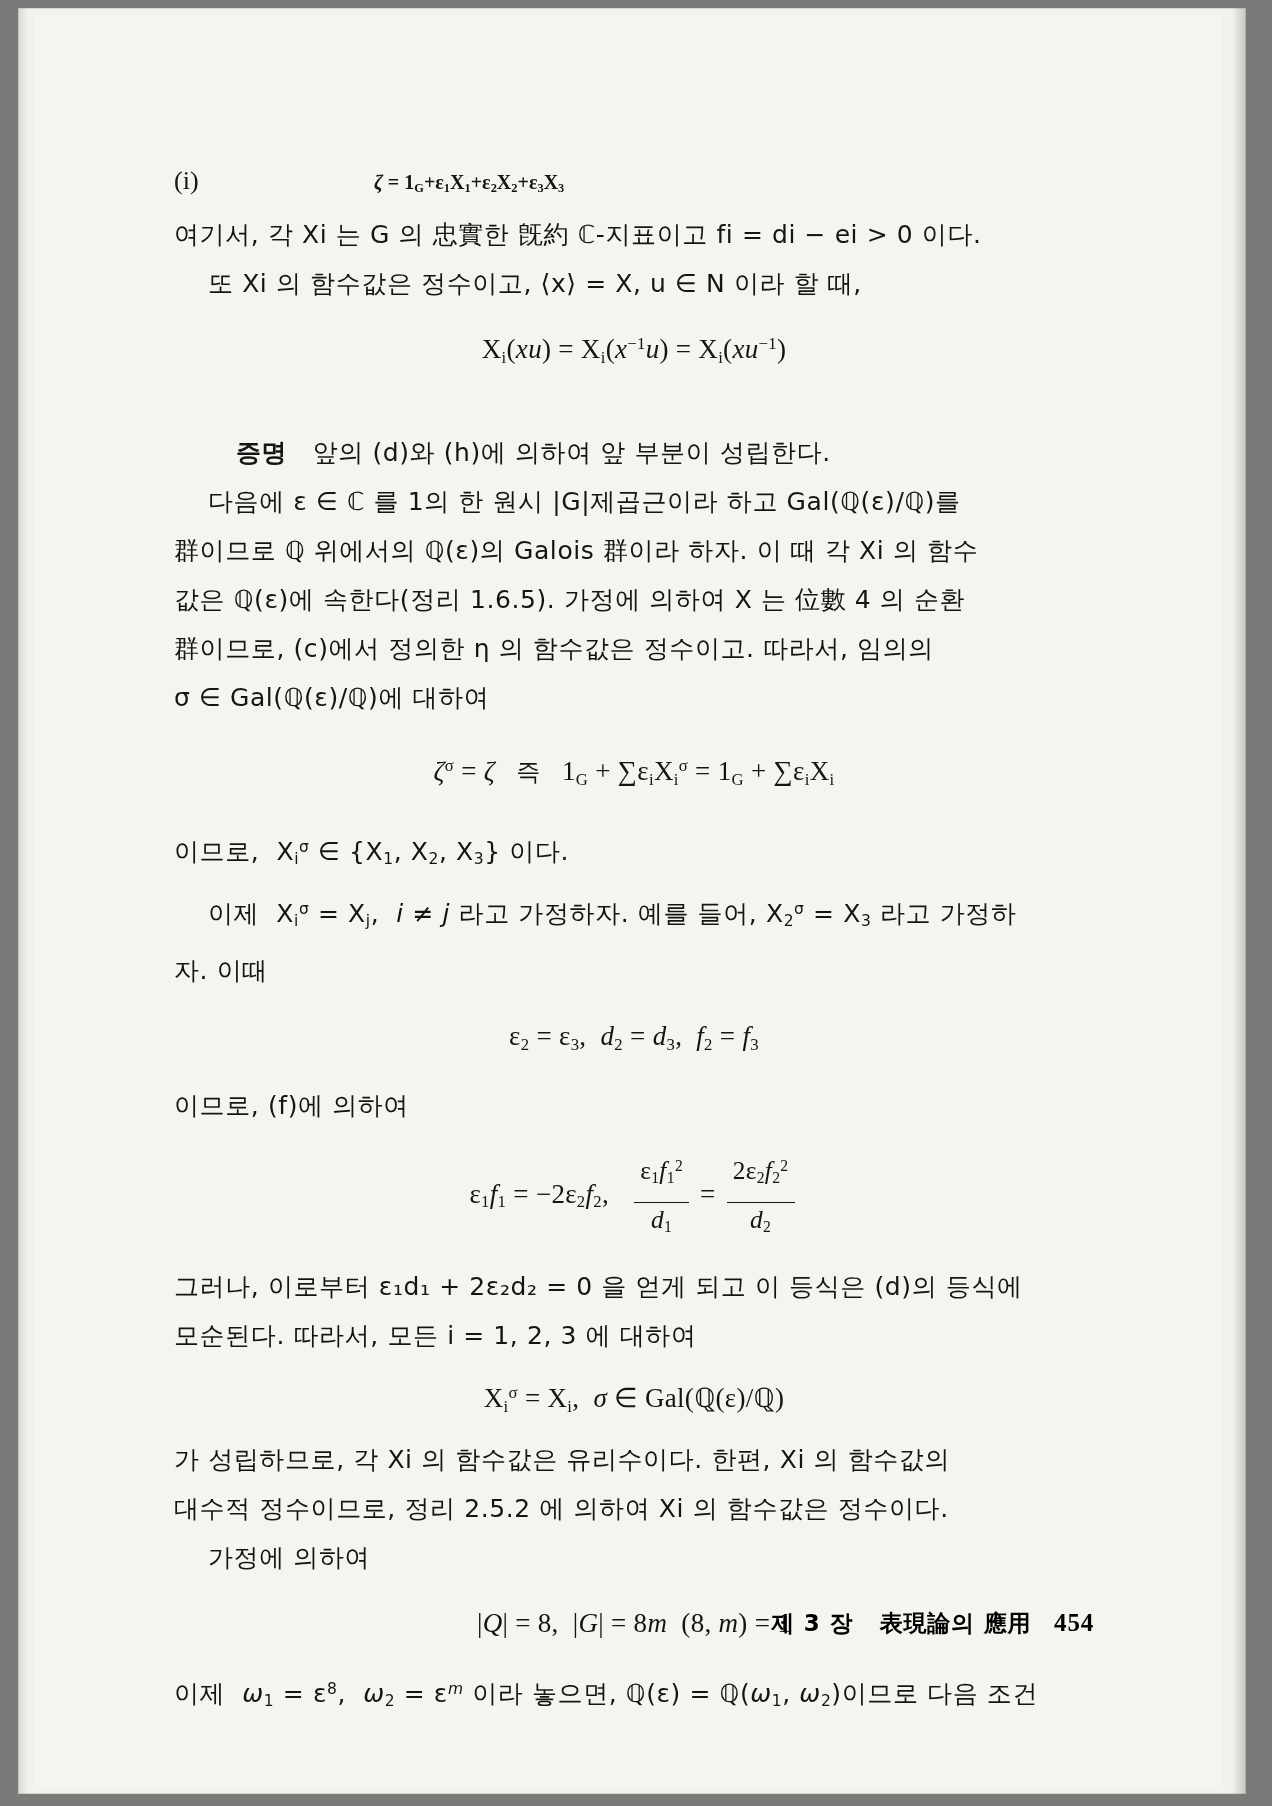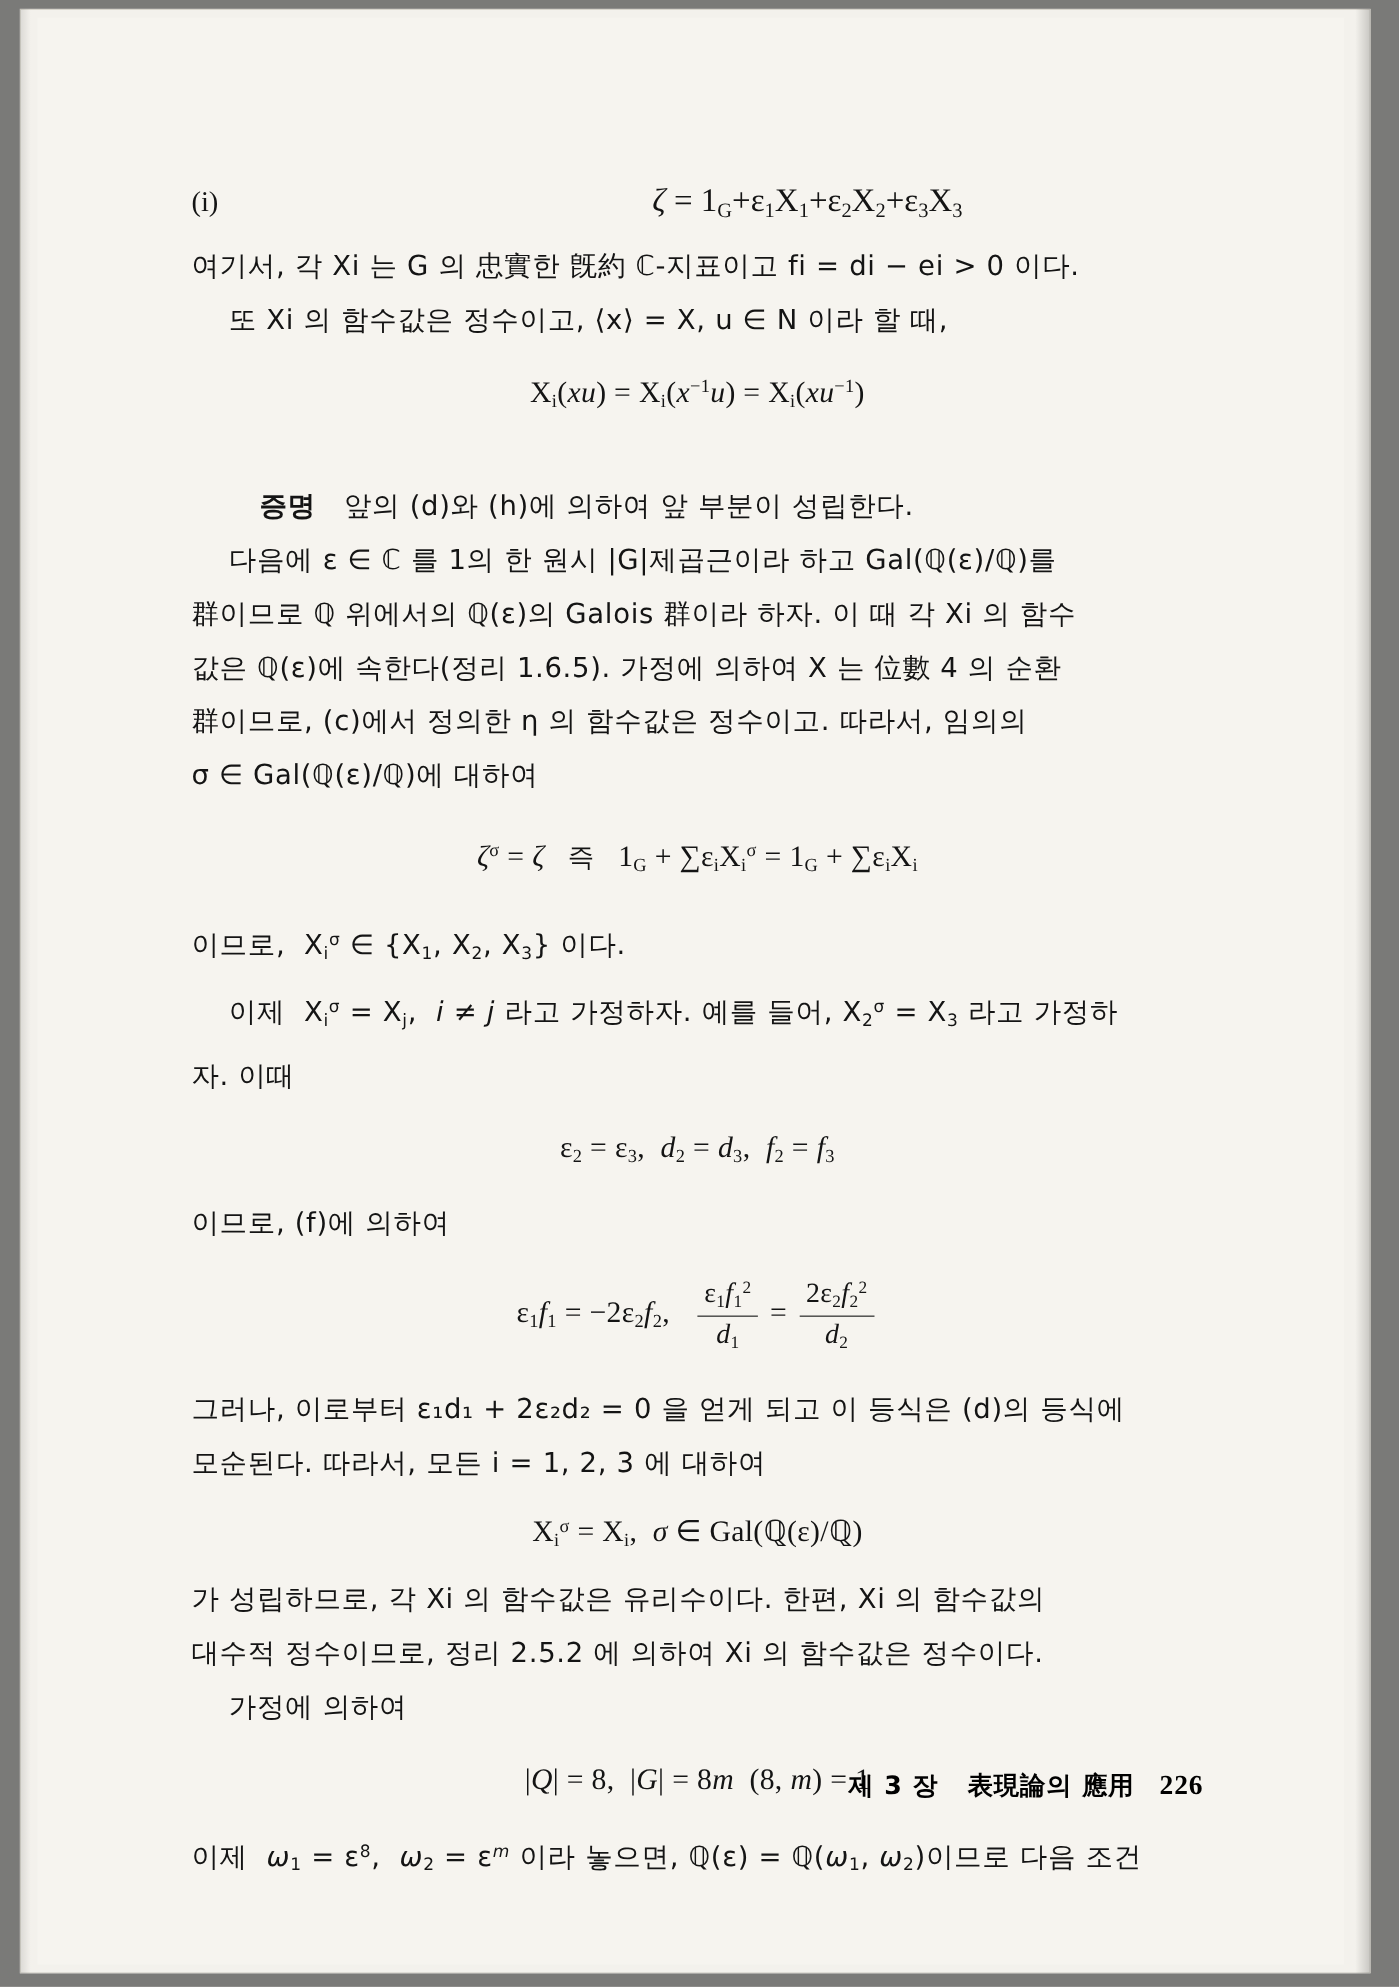--- a/index.html
+++ b/index.html
@@ -78,22 +78,23 @@
     align-items: baseline;
     justify-content: flex-start;
   }
   .eqlabel {
     width: 200px;
     font-size: 26px;
     font-family: "Liberation Serif", serif;
   }
   .eqbody {
     flex: 1;
-    text-align: center;
-    font-size: 30px;
+    text-align: left;
+    font-size: 20px;
+    font-weight: bold;
   }
 
   i, .it { font-style: italic; }
 
   sub {
     font-size: 0.62em;
     vertical-align: -0.28em;
   }
   sup {
     font-size: 0.62em;
@@ -102,21 +103,21 @@
 
   .frac {
     display: inline-block;
     vertical-align: middle;
     text-align: center;
     font-size: 0.94em;
     margin: 0 4px;
   }
   .frac .num {
     display: block;
-    padding: 0 6px 2px 6px;
+    padding: 0 6px 15px 6px;
     border-bottom: 1.4px solid #141414;
   }
   .frac .den {
     display: block;
     padding: 2px 6px 0 6px;
   }
 
   .proofhead {
     font-family: "DejaVu Sans", sans-serif;
     font-weight: bold;
@@ -223,17 +224,17 @@
         |<i>Q</i>| = 8,&nbsp; |<i>G</i>| = 8<i>m</i>&nbsp; (8, <i>m</i>) = 1
       </div>
 
       <p class="para ko">이제&nbsp; <i>ω</i><sub>1</sub> = ε<sup>8</sup>,&nbsp; <i>ω</i><sub>2</sub> = ε<sup><i>m</i></sup> 이라 놓으면, ℚ(ε) = ℚ(<i>ω</i><sub>1</sub>, <i>ω</i><sub>2</sub>)이므로 다음 조건</p>
 
     </div>
 
     <div id="footer">
       <span>제 3 장</span>&nbsp;&nbsp;
       <span>表現論의 應用</span>
-      <span class="pg">226</span>
+      <span class="pg">454</span>
     </div>
 
   </div>
 </div>
 
 </body></html>

